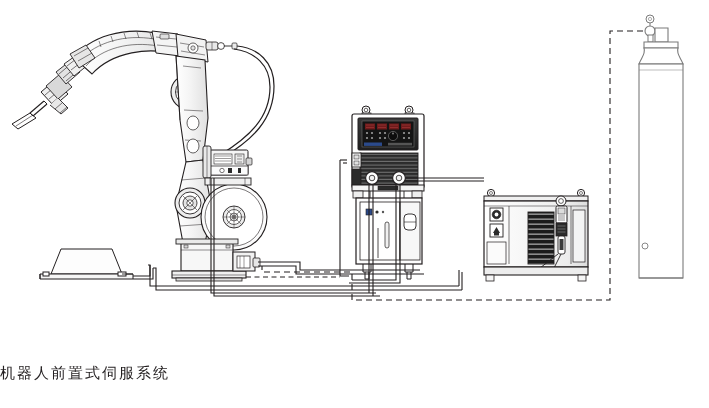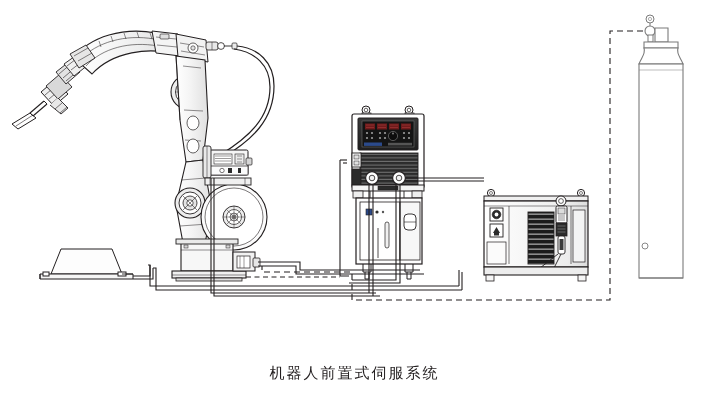--- a/index.html
+++ b/index.html
@@ -1,19 +1,19 @@
 <!DOCTYPE html>
 <html><head>
 <meta charset="utf-8">
 <style>
   html,body{margin:0;padding:0;background:#ffffff;}
   body{width:709px;height:408px;position:relative;overflow:hidden;
        font-family:"DejaVu Sans","Liberation Sans",sans-serif;}
   #stage{position:absolute;inset:0;width:709px;height:408px;}
-  #caption{position:absolute;left:0;right:0;top:364px;text-align:center;
+  #caption{position:absolute;left:0;right:0;top:364px;text-align:left;
            font-size:15px;letter-spacing:2px;color:#231f20;
            font-family:Liberation Sans, sans-serif;}
   svg{display:block;}
 </style>
 </head>
 <body>
 
 <div id="stage">
 <svg width="709" height="408" viewBox="0 0 709 408" xmlns="http://www.w3.org/2000/svg">
   <defs>

